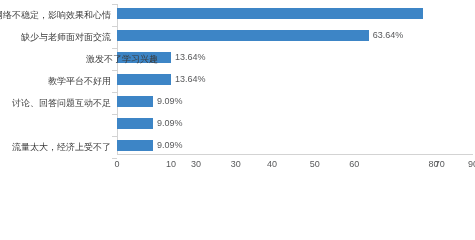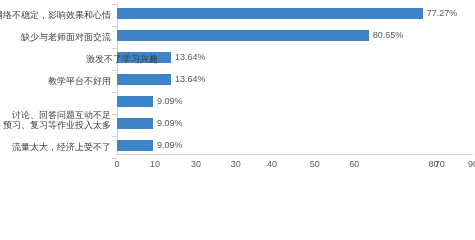--- a/index.html
+++ b/index.html
@@ -120,65 +120,63 @@
 
 <div class="chart">
 
   <div class="axis-line-y"></div>
   <div class="axis-line-x"></div>
 
   <div class="plot" id="plot">
       <div class="row" style="top: 0px;">
         <div class="tick-mark" style="top: 0px;"></div>
         <div class="bar" style="width: 305.646px; background: rgb(61, 133, 198);"></div>
-        <div class="bar-value" style="left: 309.646px;">77.27%</div>
         <div class="cat-label-wrap" style="left: -117px;">网络不稳定，影响效果和心情</div>
       </div>
       <div class="row" style="top: 22px;">
         <div class="tick-mark" style="top: 0px;"></div>
         <div class="bar" style="width: 251.732px; background: rgb(61, 133, 198);"></div>
-        <div class="bar-value" style="left: 255.732px;">80.65%</div>
+        <div class="bar-value" style="left: 255.732px;">63.64%</div>
         <div class="cat-label-wrap" style="left: -117px;">缺少与老师面对面交流</div>
       </div>
       <div class="row" style="top: 44px;">
         <div class="tick-mark" style="top: 0px;"></div>
         <div class="bar" style="width: 53.9538px; background: rgb(61, 133, 198);"></div>
         <div class="bar-value" style="left: 57.9538px;">13.64%</div>
         <div class="cat-label-wrap" style="left: -117px; margin-left: 47px;">激发不了学习兴趣</div>
       </div>
       <div class="row" style="top: 66px;">
         <div class="tick-mark" style="top: 0px;"></div>
         <div class="bar" style="width: 53.9538px; background: rgb(61, 133, 198);"></div>
         <div class="bar-value" style="left: 57.9538px;">13.64%</div>
         <div class="cat-label-wrap" style="left: -117px;">教学平台不好用</div>
       </div>
       <div class="row" style="top: 88px;">
         <div class="tick-mark" style="top: 0px;"></div>
         <div class="bar" style="width: 35.956px; background: rgb(61, 133, 198);"></div>
         <div class="bar-value" style="left: 39.956px;">9.09%</div>
-        <div class="cat-label-wrap" style="left: -117px; margin-top: 12px;">讨论、回答问题互动不足</div>
+        <div class="cat-label-wrap" style="left: -117px;">讨论、回答问题互动不足</div>
       </div>
       <div class="row" style="top: 110px;">
         <div class="tick-mark" style="top: 0px;"></div>
         <div class="bar" style="width: 35.956px; background: rgb(61, 133, 198);"></div>
         <div class="bar-value" style="left: 39.956px;">9.09%</div>
-        <div class="cat-label-wrap" style="left: -117px;">预习、复习等作业投入太多</div>
       </div>
       <div class="row" style="top: 132px;">
         <div class="tick-mark" style="top: 0px;"></div>
         <div class="bar" style="width: 35.956px; background: rgb(61, 133, 198);"></div>
         <div class="bar-value" style="left: 39.956px;">9.09%</div>
         <div class="cat-label-wrap" style="left: -117px; font-family: Liberation Serif, serif;">流量太大，经济上受不了</div>
       </div>
       <div class="tick-mark" style="top: 154px;"></div>
     </div>
 
   <div class="xtick-labels" id="xticks" style="left:117px;">
       <div class="xtick" style="left: 0px;">0</div>
-      <div class="xtick" style="left: 38px; text-align: center;">10</div>
+      <div class="xtick" style="left: 54px; text-align: center;">10</div>
       <div class="xtick" style="left: 79.1111px;">30</div>
       <div class="xtick" style="left: 118.667px;">30</div>
       <div class="xtick" style="left: 155px;">40</div>
       <div class="xtick" style="left: 197.778px;">50</div>
       <div class="xtick" style="left: 237.333px;">60</div>
       <div class="xtick" style="left: 276.889px; margin-left: 46px;">70</div>
       <div class="xtick" style="left: 316.444px;">80</div>
       <div class="xtick" style="left: 356px;">90</div>
     </div>
 

